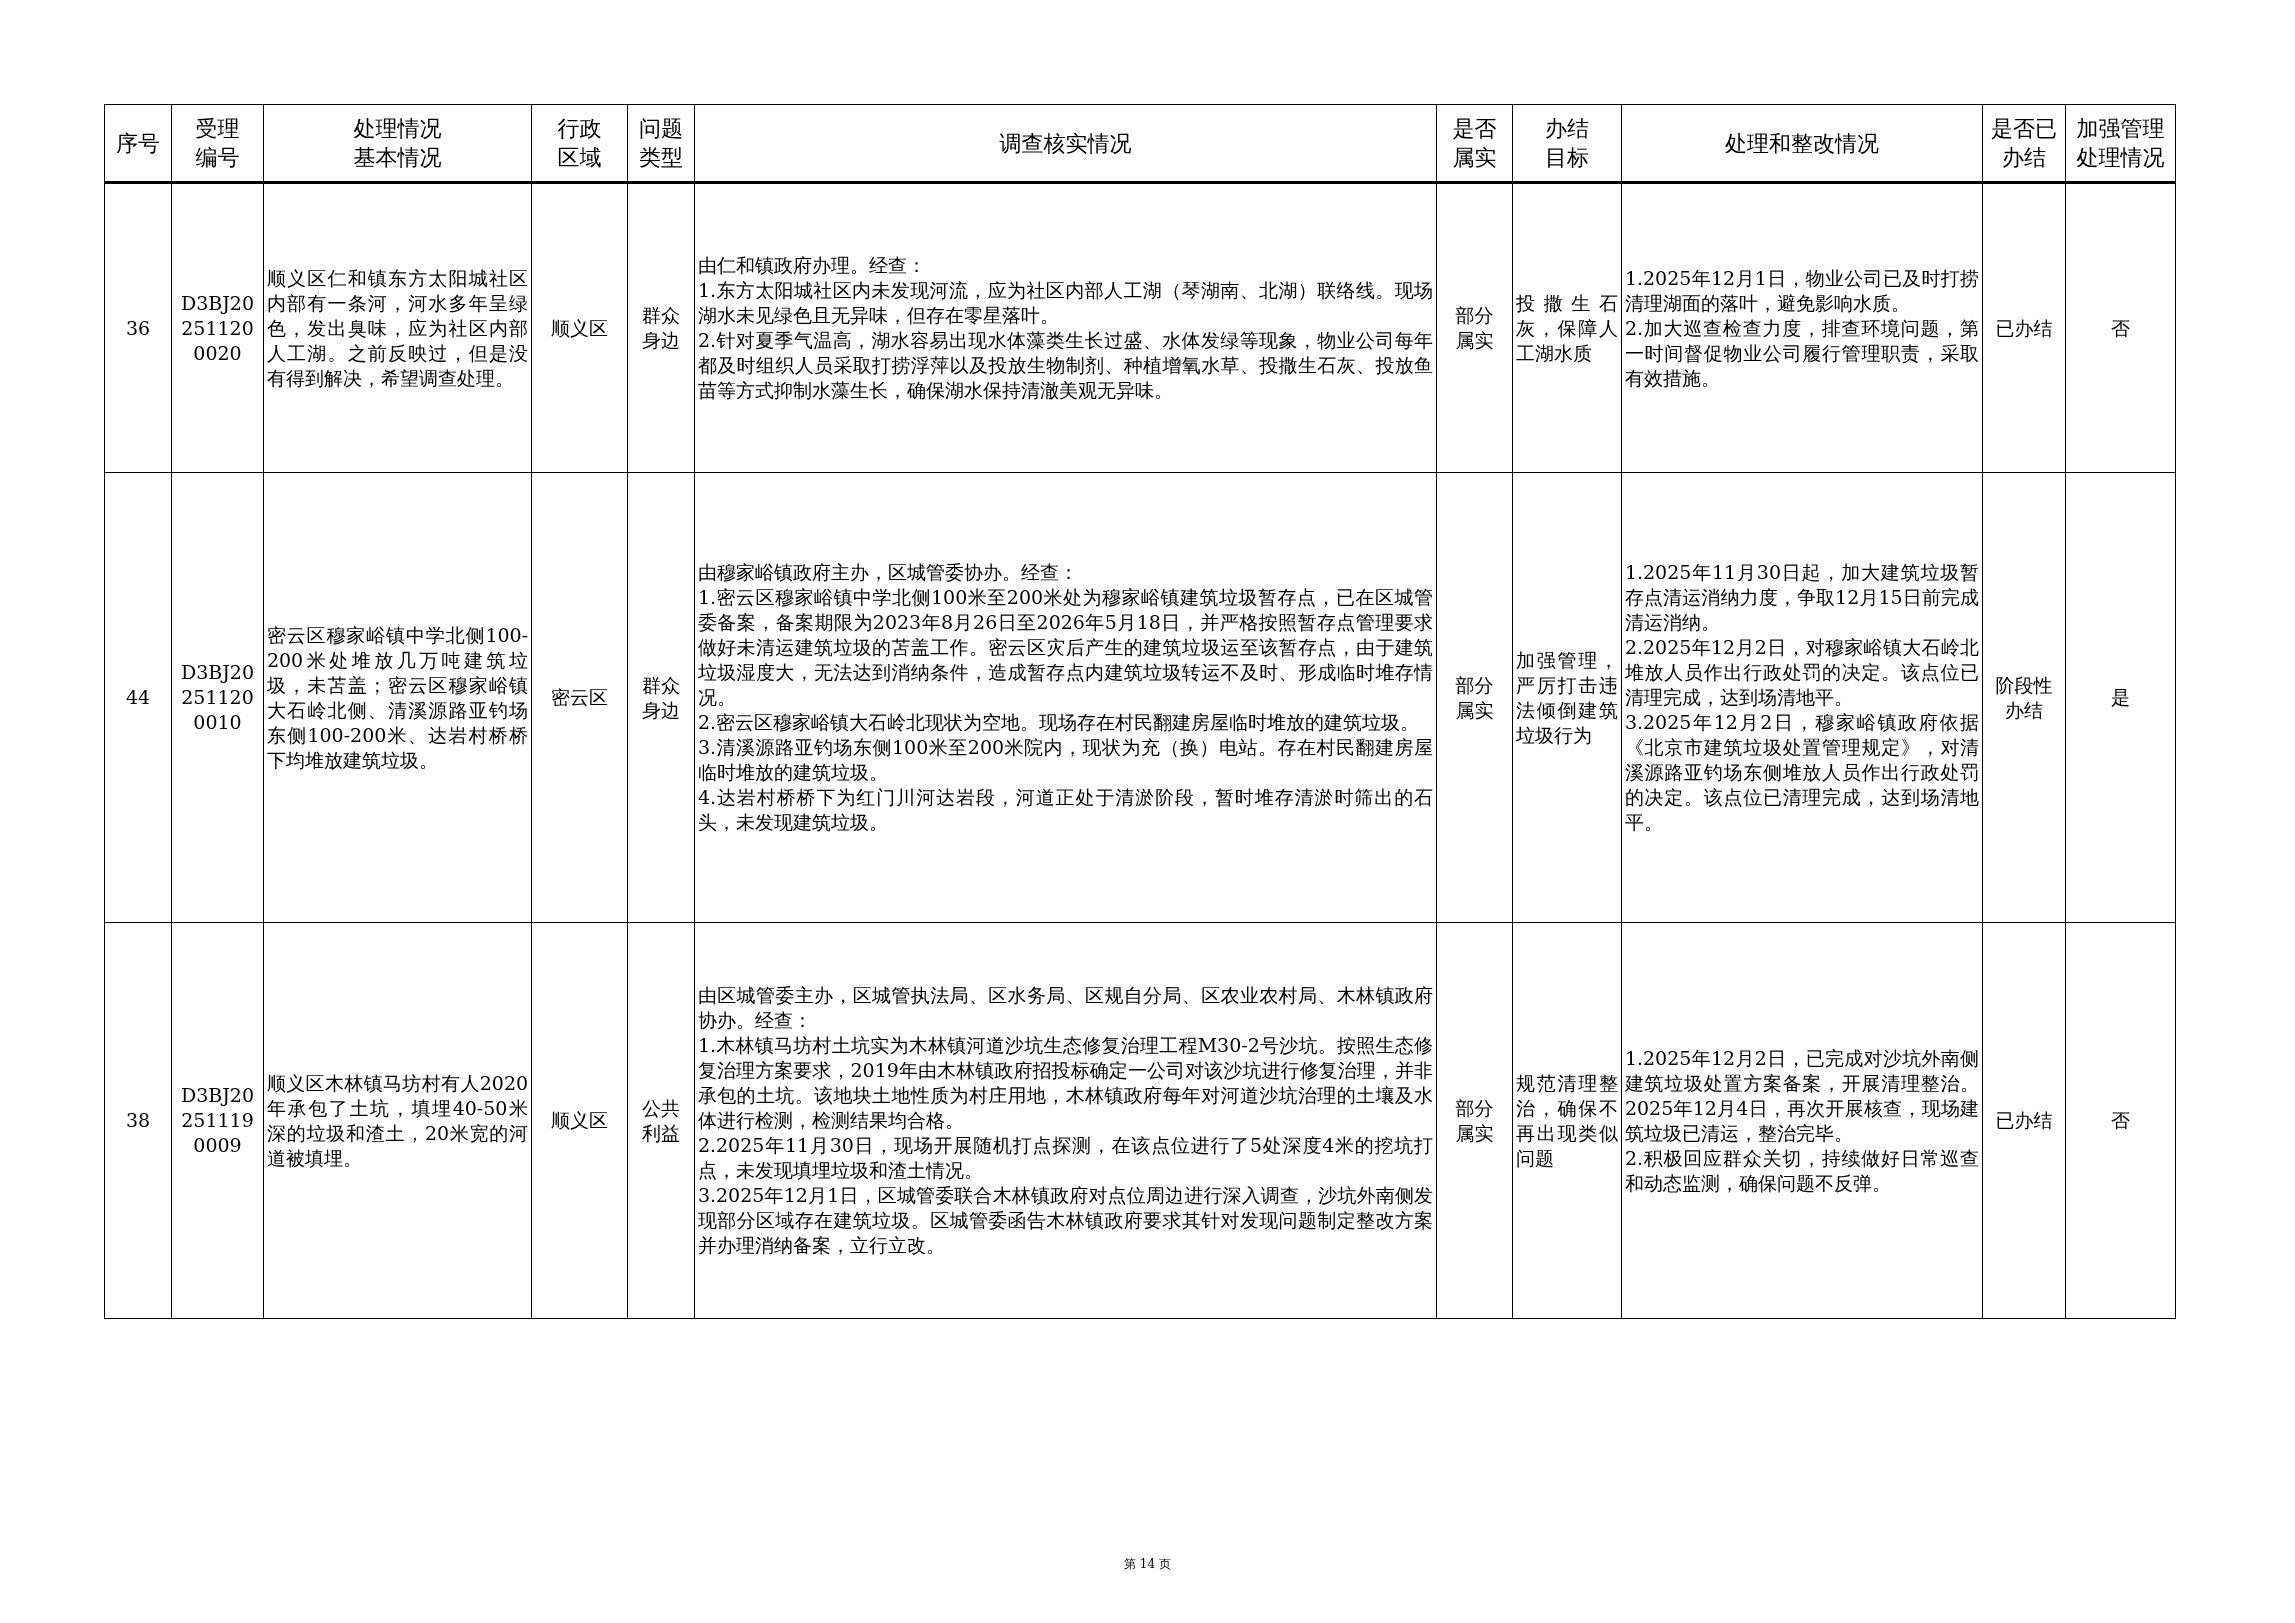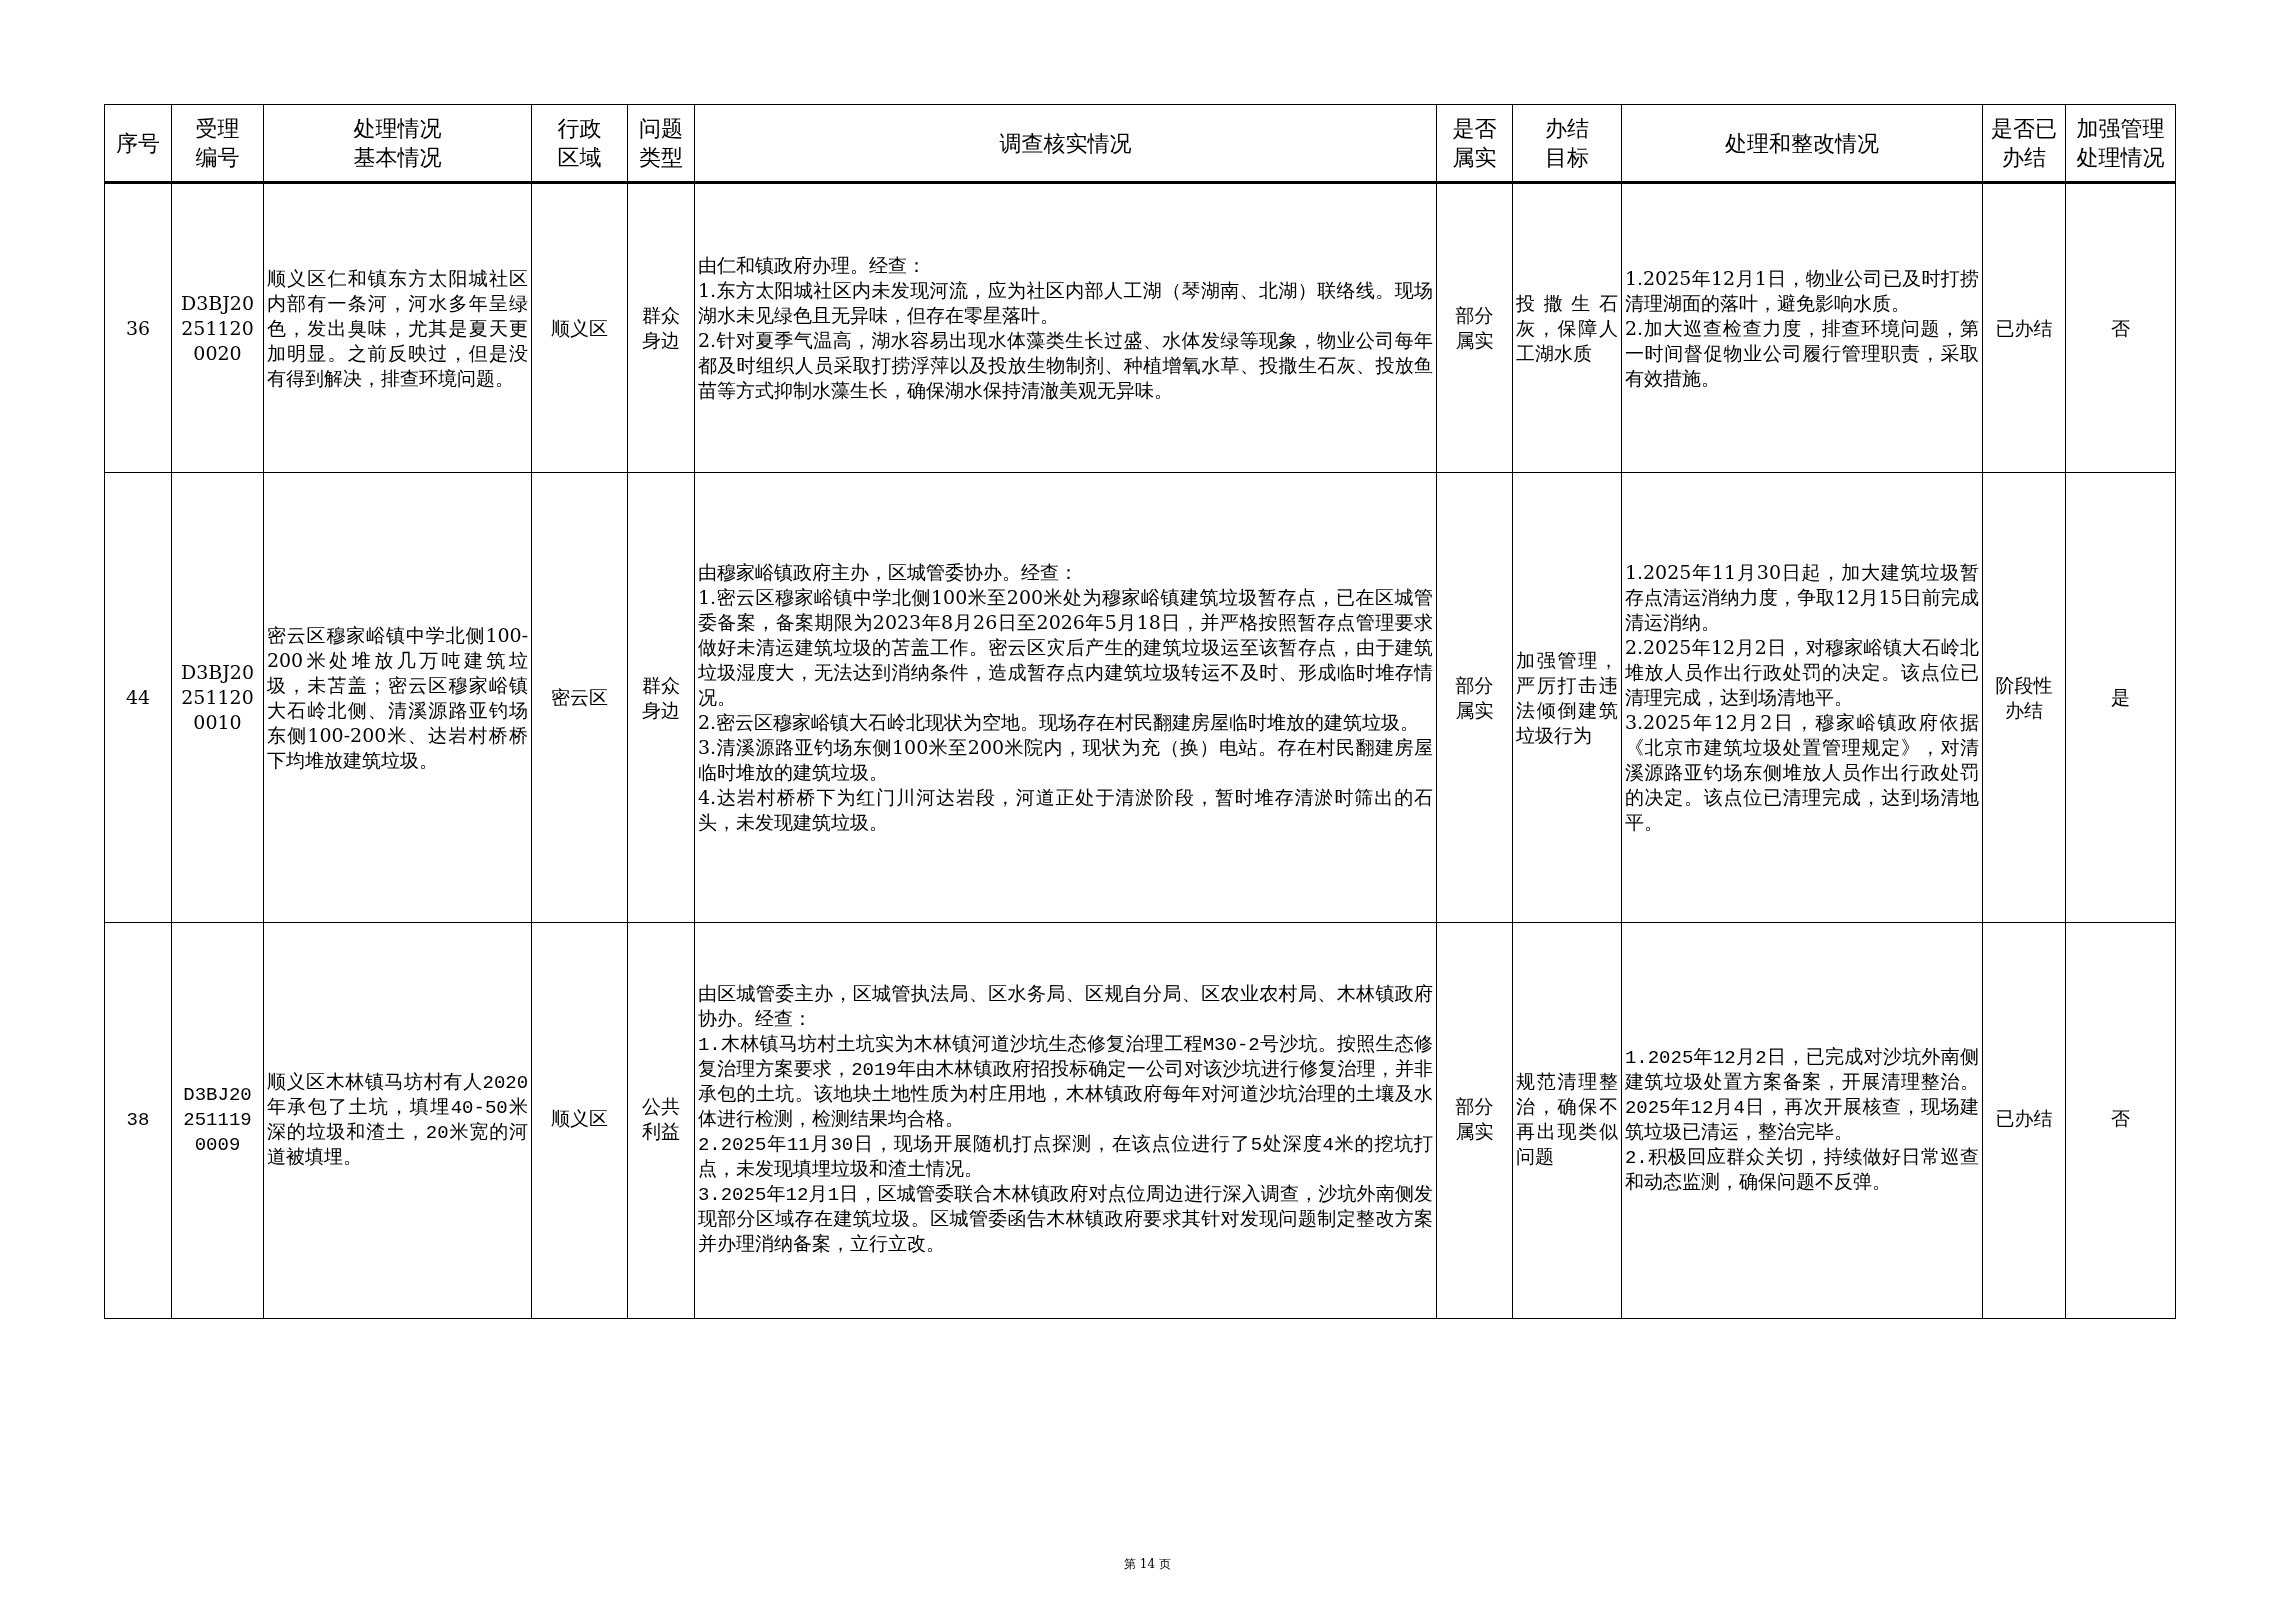--- a/index.html
+++ b/index.html
@@ -11,21 +11,21 @@
   table.report th, table.report td { border: 1.9px solid #000; padding: 0 2.9px; }
   table.report th { font-family: "DejaVu Sans", "Liberation Sans", sans-serif; font-weight: normal;
                     font-size: 22px; line-height: 29px; text-align: center; vertical-align: middle; height: 76px; }
   table.report thead tr { border-bottom: 3.4px solid #000; }
   table.report td { font-size: 19px; line-height: 25px; vertical-align: middle; }
   .c { text-align: center; }
   .j { text-align: justify; }
   .pre { white-space: pre-line; }
   tr.r36 td { height: 288px; }
   tr.r37 td { height: 449px; margin-left: 28px; }
-  tr.r38 td { height: 395px; font-family: Liberation Mono, monospace; }
+  tr.r38 td { height: 395px; }
   .footer { position: absolute; left: 0; width: 2295px; top: 1556px; text-align: center;
             font-size: 12px; font-family: "DejaVu Serif", serif; }
   .hdr-line { display: block; }
 </style>
 </head>
 <body>
 
 <div class="page">
   <table class="report">
     <colgroup>
@@ -85,21 +85,21 @@
             <span class="hdr-line">处理情况</span>
           </th>
       </tr>
     </thead>
     <tbody>
       <tr class="r36">
         <td class="c">36</td>
         <td class="c pre">D3BJ20
 251120
 0020</td>
-        <td class="j">顺义区仁和镇东方太阳城社区内部有一条河，河水多年呈绿色，发出臭味，尤其是夏天更加明显。之前反映过，但是没有得到解决，排查环境问题。</td>
+        <td class="j">顺义区仁和镇东方太阳城社区内部有一条河，河水多年呈绿色，发出臭味，应为社区内部人工湖。之前反映过，但是没有得到解决，希望调查处理。</td>
         <td class="c">顺义区</td>
         <td class="c pre">群众
 身边</td>
         <td class="j pre">由仁和镇政府办理。经查：
 1.东方太阳城社区内未发现河流，应为社区内部人工湖（琴湖南、北湖）联络线。现场湖水未见绿色且无异味，但存在零星落叶。
 2.针对夏季气温高，湖水容易出现水体藻类生长过盛、水体发绿等现象，物业公司每年都及时组织人员采取打捞浮萍以及投放生物制剂、种植增氧水草、投撒生石灰、投放鱼苗等方式抑制水藻生长，确保湖水保持清澈美观无异味。</td>
         <td class="c pre">部分
 属实</td>
         <td class="j">投撒生石灰，保障人工湖水质</td>
         <td class="j pre">1.2025年12月1日，物业公司已及时打捞清理湖面的落叶，避免影响水质。

